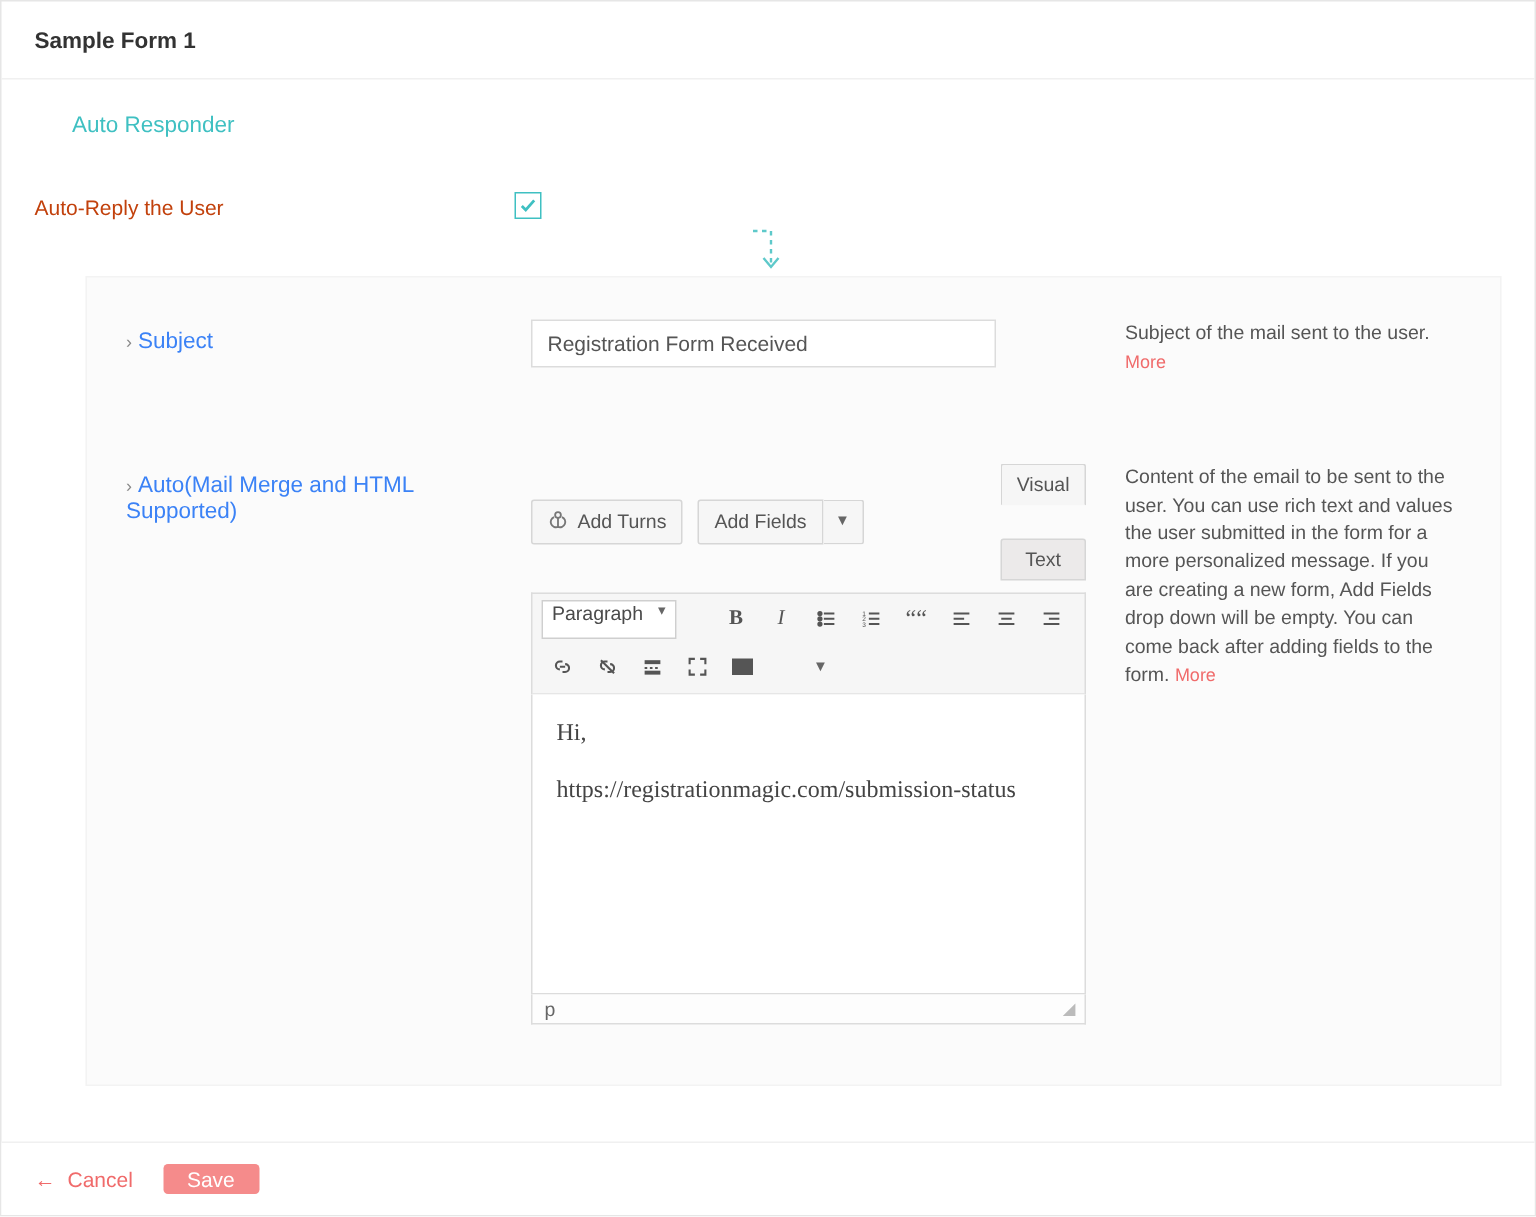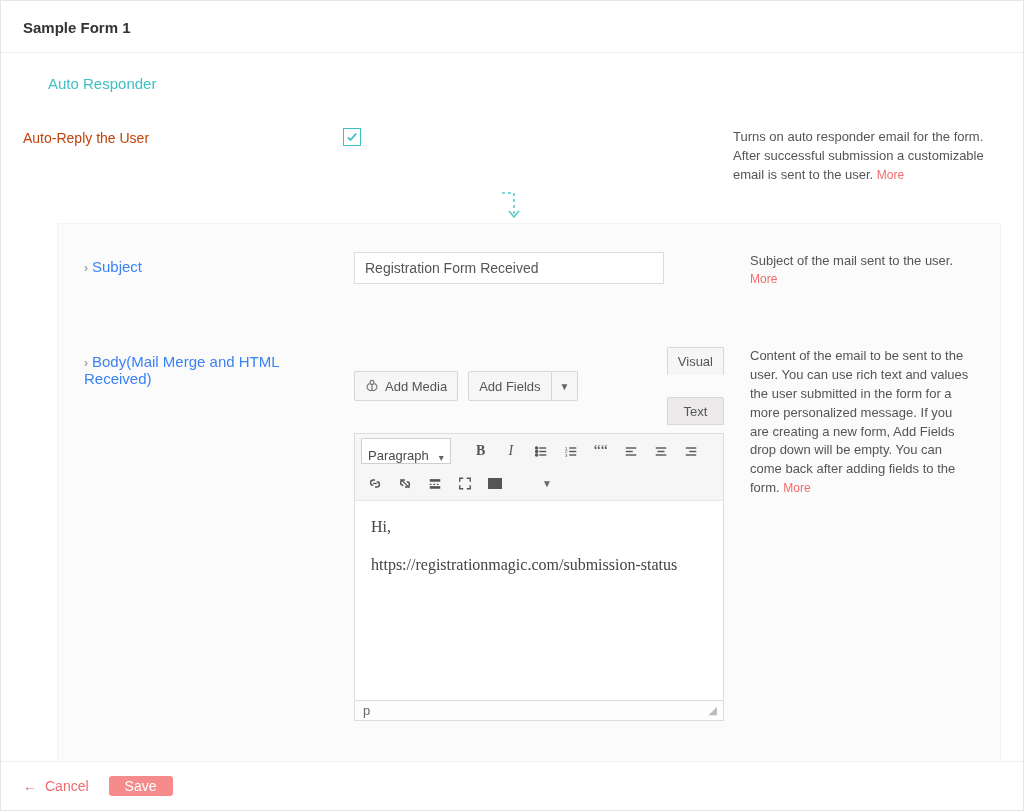--- a/index.html
+++ b/index.html
@@ -197,22 +197,22 @@
     flex-wrap: wrap;
     align-items: center;
     gap: 2px;
   }
   .fmt-select {
     border: 1px solid #cfcfcf;
     background: #fff;
     height: 26px;
     font-size: 13px;
     padding: 0 6px;
-    margin-right: 14px;
-    display: inline-flex; align-items: flex-end; gap: 10px;
+    margin-right: 24px;
+    display: inline-flex; align-items: flex-start; gap: 10px;
     cursor: pointer;
   }
   .fmt-select::after { content: "▾"; font-size: 10px; color: #666; }
   .tb-btn {
     width: 28px; height: 26px;
     border: 1px solid transparent;
     background: transparent;
     color: #555;
     display: inline-flex; align-items: center; justify-content: center;
     cursor: pointer;
@@ -298,24 +298,20 @@
   </div>
 
   <div class="row">
     <div class="row-label">Auto-Reply the User</div>
     <div class="row-middle">
       <span class="checkbox-wrap">
         <svg viewBox="0 0 16 16">
             <polyline points="2.5,8.5 6,12 13.5,3.5"></polyline>
           </svg>
       </span>
-    </div>
-    <div class="row-help">
-      <span>Turns on auto responder email for the form. After successful submission a customizable email is sent to the user.</span>
-      <a class="more">More</a>
     </div>
   </div>
 
   <div class="arrow-dashed">
     <svg width="28" height="34" viewBox="0 0 28 34" fill="none">
       <path d="M4 2 H16 V24" stroke-width="1.6" stroke-dasharray="3 3"></path>
       <path d="M11 20 L16 26 L21 20" stroke-width="1.6" fill="none"></path>
     </svg>
   </div>
 
@@ -326,33 +322,33 @@
       <div class="nested-middle">
         <input class="text-input" type="text" value="Registration Form Received" style="">
       </div>
       <div class="nested-help">
         <span>Subject of the mail sent to the user.</span>
         <a class="more">More</a>
       </div>
     </div>
 
     <div class="nested-row">
-      <div class="nested-label">Body(Mail Merge and HTML Received)</div>
+      <div class="nested-label">Auto(Mail Merge and HTML Supported)</div>
       <div class="nested-middle">
 
         <div class="editor-actions">
           <button class="btn">
             <span class="icon">
               <svg width="14" height="14" viewBox="0 0 16 16" fill="none" stroke="#777" stroke-width="1.4">
                 <circle cx="8" cy="5" r="2.2"></circle>
                   <path d="M8 7.2 V14"></path>
                   <path d="M5 6.5 A4 4 0 0 0 8 14 A4 4 0 0 0 11 6.5"></path>
               </svg>
             </span>
-            <span>Add Media</span>
+            <span>Add Turns</span>
           </button>
           <span class="btn-group">
             <button class="btn">
               <span>Add Fields</span>
             </button>
             <button class="btn drop">
               <span style="font-size:10px;color:#666;">▼</span>
             </button>
           </span>
           <span class="tabs">

